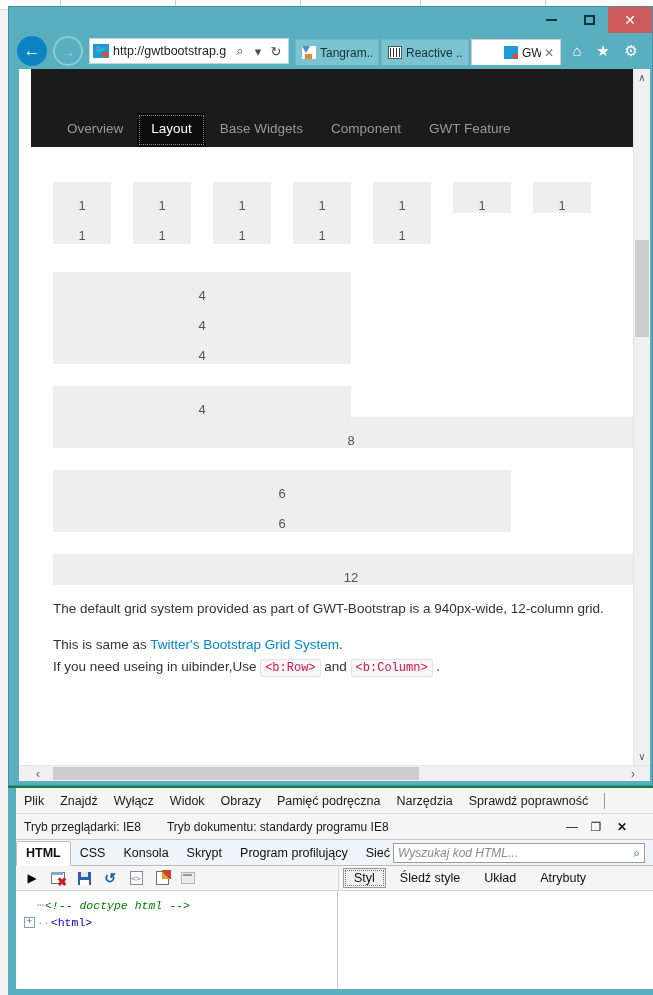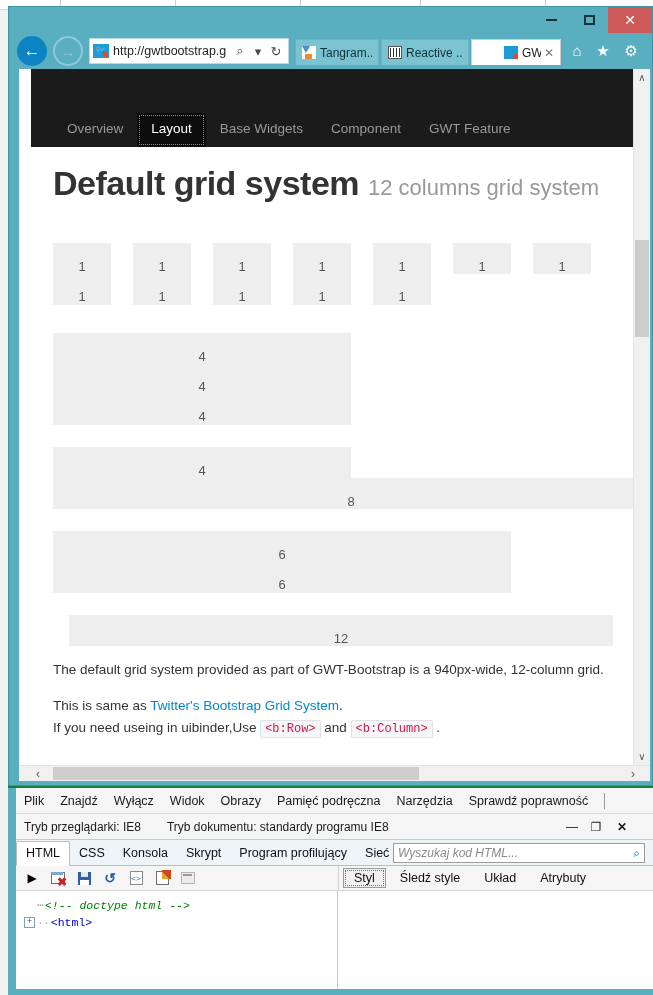--- a/index.html
+++ b/index.html
@@ -264,21 +264,21 @@
   #dev-tabbar {
     position: absolute; left: 8px; top: 52px; width: 637px; height: 26px;
     background: #eef5f8; border-bottom: 1px solid #bcbcbc;
     display: flex; align-items: flex-end;
   }
   .dev-tab {
     padding: 4px 9px 5px 9px; font-size: 12.5px; color: #0f0f0f; white-space: nowrap;
   }
   .dev-tab.active {
     background: #ffffff; border: 1px solid #bcbcbc; border-bottom: 1px solid #ffffff;
-    margin-bottom: -1px; border-radius: 2px 2px 0 0;
+    margin-bottom: -1px; border-radius: 2px 2px 0 0; font-weight: bold;
   }
   #dev-search {
     position: absolute; right: 8px; top: 3px; width: 252px; height: 20px;
     background: #ffffff; border: 1px solid #9b9b9b;
     display: flex; align-items: center; padding: 0 4px;
   }
   #dev-search-input {
     flex: 1 1 auto; font-size: 12px; color: #8a8a8a; font-style: italic; line-height: 18px;
     white-space: nowrap; overflow: hidden;
   }
@@ -423,23 +423,20 @@
           <div class="site-nav-item">Overview</div>
           <div class="site-nav-item active">Layout</div>
           <div class="site-nav-item">Base Widgets</div>
           <div class="site-nav-item">Component</div>
           <div class="site-nav-item">GWT Feature</div>
         </div>
       </div>
 
       <div id="page-content">
 
-        <h1 id="page-header"><span>Default grid system</span>
-          <span class="subhead">12 columns grid system</span>
-        </h1>
         <div id="header-rule"></div>
 
         <div id="grid-demo">
 
           <div class="grid-row" style="height:72px">
             <div class="grid-cell tall-2" style="left:0px;width:58px"><span>1</span><br><span>1</span></div>
             <div class="grid-cell tall-2" style="left:80px;width:58px"><span>1</span><br><span>1</span></div>
             <div class="grid-cell tall-2" style="left:160px;width:58px"><span>1</span><br><span>1</span></div>
             <div class="grid-cell tall-2" style="left:240px;width:58px"><span>1</span><br><span>1</span></div>
             <div class="grid-cell tall-2" style="left:320px;width:58px"><span>1</span><br><span>1</span></div>
@@ -454,21 +451,21 @@
           <div class="grid-row" style="height:72px;margin-top:12px">
             <div class="grid-cell tall-1" style="left:0px;width:298px;top:0"><span>4</span></div>
             <div class="grid-cell tall-1" style="left:0px;width:596px;top:31px"><span>8</span></div>
           </div>
 
           <div class="grid-row" style="height:72px;margin-top:12px">
             <div class="grid-cell tall-2" style="left:0px;width:458px"><span>6</span><br><span>6</span></div>
           </div>
 
           <div class="grid-row" style="height:34px;margin-top:12px">
-            <div class="grid-cell tall-1" style="left:16px;width:544px"><span>12</span></div>
+            <div class="grid-cell tall-1" style="left:0px;width:596px"><span>12</span></div>
           </div>
         </div>
 
         <div id="body-copy">
           <p>The default grid system provided as part of GWT-Bootstrap is a 940px-wide, 12-column grid.</p>
           <p><span>This is same as </span><a href="#">Twitter's Bootstrap Grid System</a><span>.</span><br><span>If you need useing in uibinder,Use </span><code class="inline-code">&lt;b:Row&gt;</code><span> and </span><code class="inline-code">&lt;b:Column&gt;</code><span> .</span></p>
         </div>
       </div>
     </div>
 

